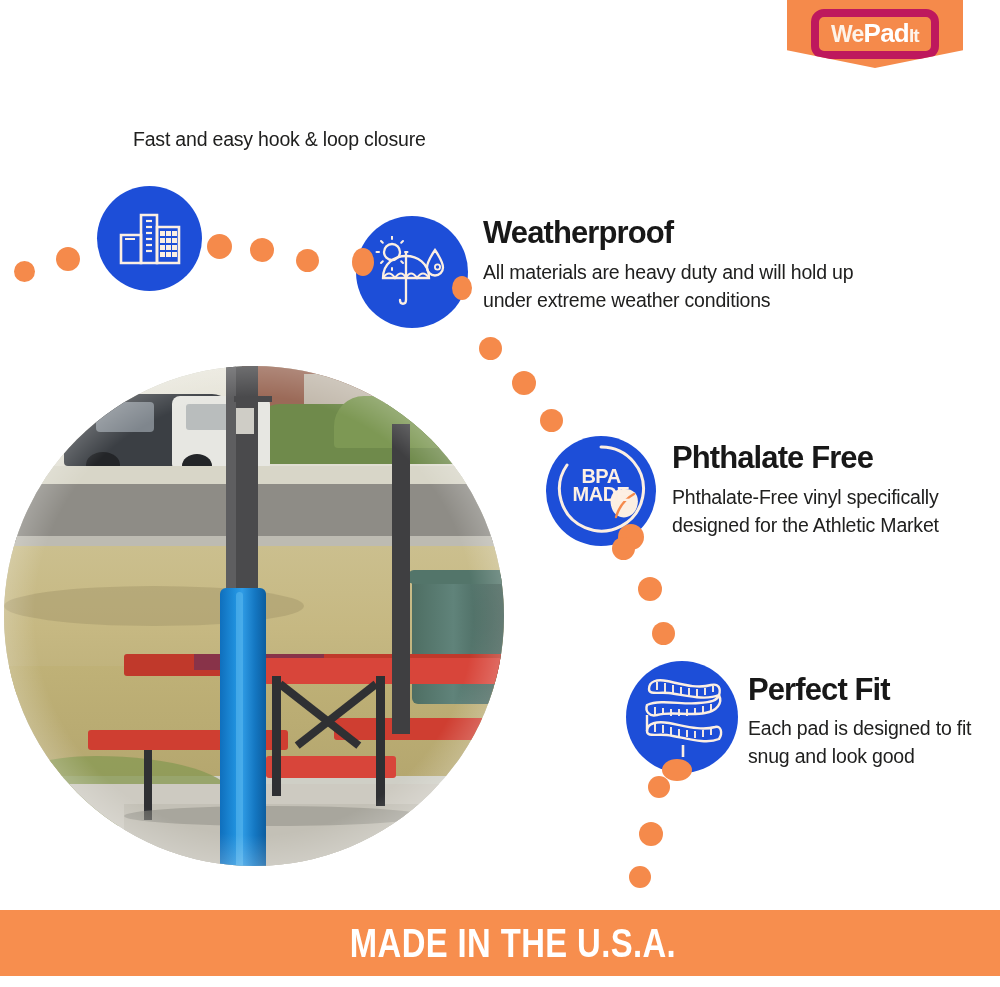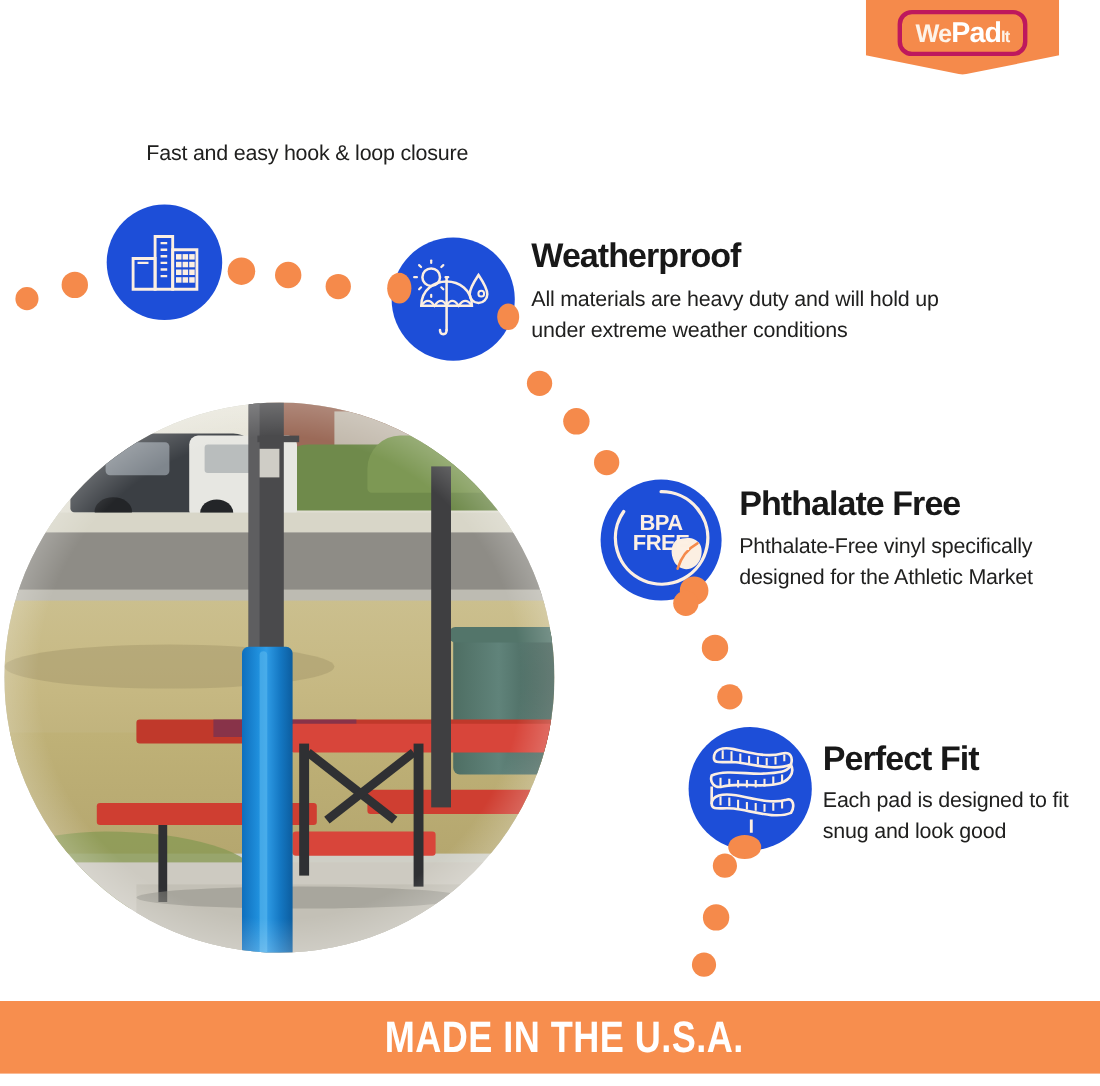--- a/index.html
+++ b/index.html
@@ -28,41 +28,41 @@
     height: 68px;
     background: #F58A4B;
     -webkit-clip-path: polygon(0 0, 100% 0, 100% 74%, 50% 100%, 0 74%);
     clip-path: polygon(0 0, 100% 0, 100% 74%, 50% 100%, 0 74%);
     display: flex;
     align-items: flex-start;
     justify-content: center;
   }
   .logo-inner {
     margin-top: 9px;
-    border: 4px solid #be185d;
+    border: 8px solid #be185d;
     border-radius: 13px;
     padding: 3px 12px 5px 12px;
     display: flex;
     align-items: baseline;
     line-height: 1;
   }
   .logo-we {
     font-size: 23px;
     font-weight: bold;
     color: #FDF3E9;
     letter-spacing: -0.8px;
   }
   .logo-pad {
     font-size: 26px;
     font-weight: bold;
     color: #ffffff;
     letter-spacing: -0.8px;
   }
   .logo-it {
-    font-size: 15px;
+    font-size: 19px;
     font-weight: bold;
     color: #FDF3E9;
     letter-spacing: -0.8px;
   }
 
   
   .feature-title {
     position: absolute;
     font-size: 31px;
     font-weight: bold;
@@ -350,21 +350,21 @@
   <div class="icon-circle" id="ic-bpa">
     <div class="blob" style="left:72px;top:88px;width:26px;height:26px;"></div>
     <svg width="96" height="96" viewBox="0 0 96 96" style="position:absolute;left:7px;top:5px;" fill="none" stroke="#FCEFE2" stroke-width="3">
       <path d="M48 6 A42 42 0 1 1 14 24" stroke-linecap="round"></path>
 
       <path d="M62 50 C78 44 88 52 84 66 C80 78 66 80 60 70 C56 62 57 54 62 50 Z" fill="#FCEFE2" stroke="none"></path>
       <path d="M81 53 C72 58 66 66 63 76" stroke="#F58A4B" stroke-width="2.4" stroke-linecap="round"></path>
     </svg>
     <div style="position:absolute;left:0;right:0;top:31px;text-align:center;">
       <div class="bpa-label">BPA</div>
-      <div class="bpa-label">FREE</div>
+      <div class="bpa-label">MADE</div>
     </div>
   </div>
 
   <div class="feature-title" id="t-fit">Perfect Fit</div>
   <div class="feature-desc" id="d-fit">Each pad is designed to fit snug and look good</div>
 
   <div class="icon-circle" id="ic-fit">
     <div class="blob" style="left:36px;top:98px;width:30px;height:22px;"></div>
     <svg width="86" height="88" viewBox="0 0 86 88" fill="none" stroke="#FCEFE2" stroke-width="2.4" stroke-linejoin="round">
 

